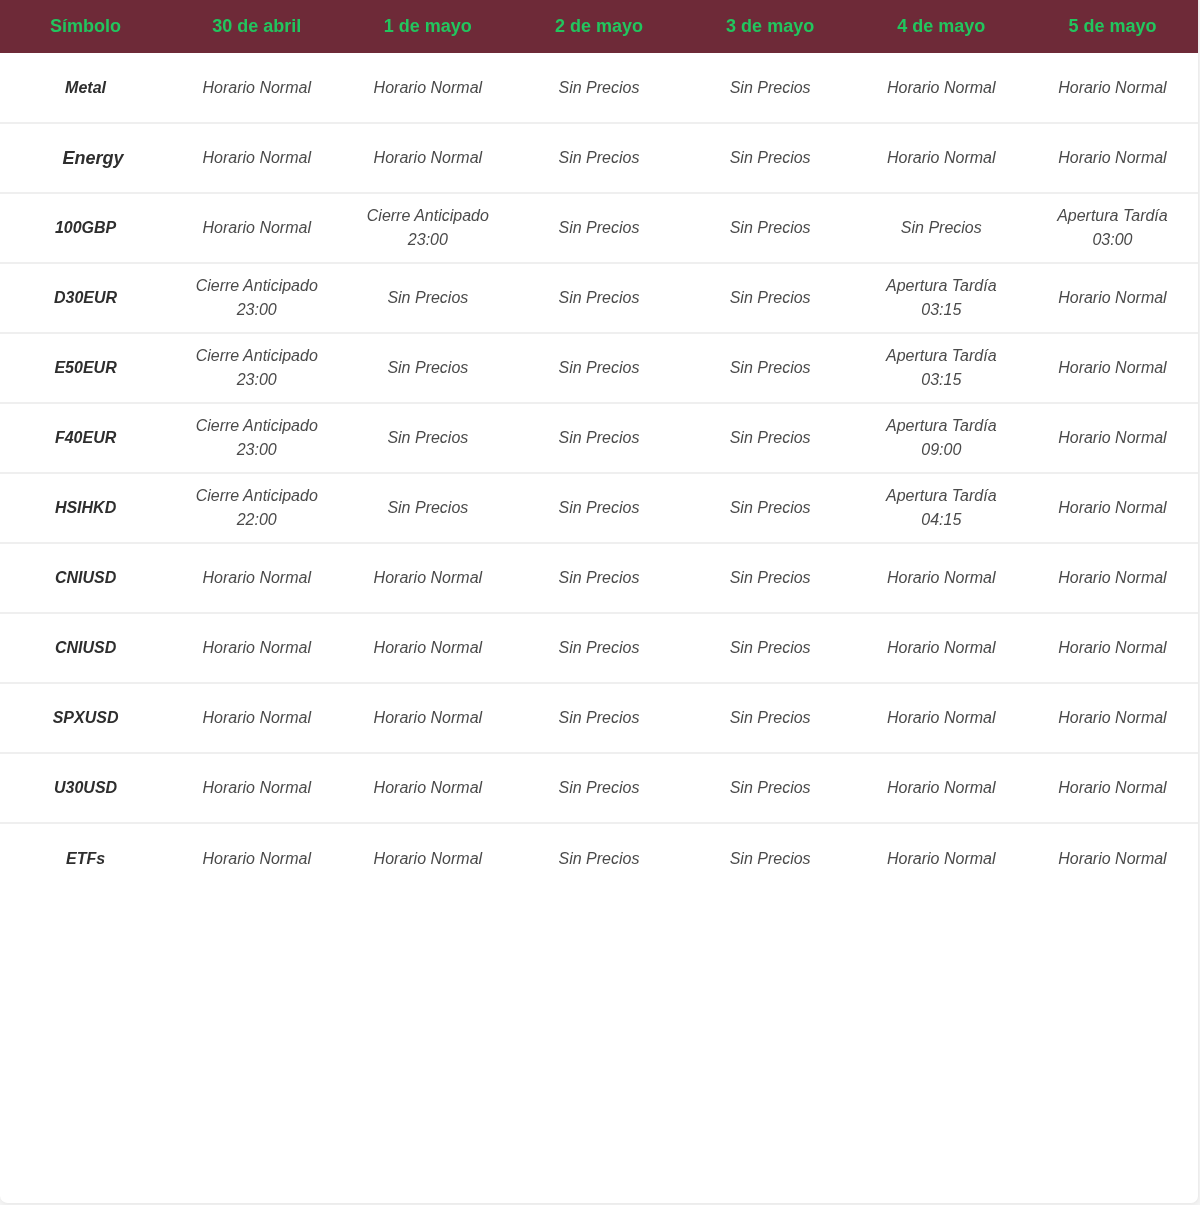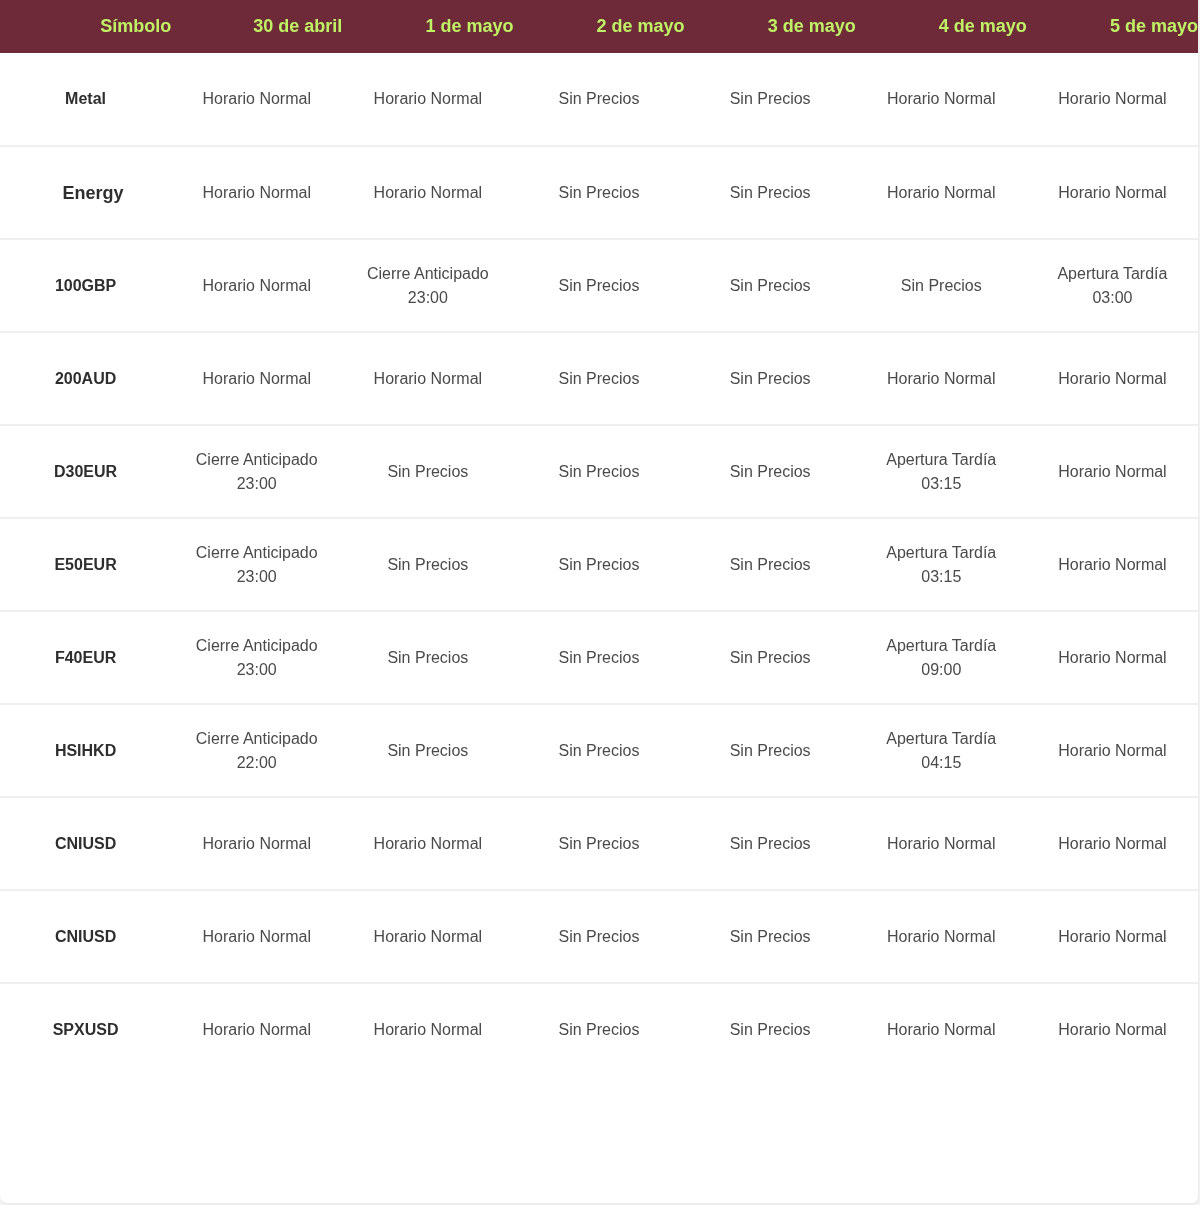--- a/index.html
+++ b/index.html
@@ -28,30 +28,31 @@
       width: 1198px;
       border-collapse: collapse;
       table-layout: fixed;
       font-family: "Liberation Sans", "DejaVu Sans", sans-serif;
     }
     thead tr {
       background: #6e2a38;
       height: 53px;
     }
     th {
-      color: #bef264;
+      color: #22c55e;
       font-size: 18px;
       font-weight: bold;
-      text-align: right;
+      text-align: center;
       padding: 0;
       vertical-align: middle;
     }
     tbody tr {
-      height: 93px;
+      height: 70px;
       border-bottom: 2px solid #efefef;
+      font-style: italic;
     }
     tbody tr:last-child {
       border-bottom: none;
     }
     td {
       text-align: center;
       vertical-align: middle;
       font-size: 16px;
       color: #4a4a4a;
       line-height: 24px;
@@ -144,41 +145,20 @@
           </td>
           <td>
             <span class="line">Sin Precios</span>
           </td>
           <td>
             <span class="line">Apertura Tardía</span>
             <span class="line">03:00</span>
           </td>
         </tr>
         <tr>
-          <td class="symbol">200AUD</td>
-          <td>
-            <span class="line">Horario Normal</span>
-          </td>
-          <td>
-            <span class="line">Horario Normal</span>
-          </td>
-          <td>
-            <span class="line">Sin Precios</span>
-          </td>
-          <td>
-            <span class="line">Sin Precios</span>
-          </td>
-          <td>
-            <span class="line">Horario Normal</span>
-          </td>
-          <td>
-            <span class="line">Horario Normal</span>
-          </td>
-        </tr>
-        <tr>
           <td class="symbol">D30EUR</td>
           <td>
             <span class="line">Cierre Anticipado</span>
             <span class="line">23:00</span>
           </td>
           <td>
             <span class="line">Sin Precios</span>
           </td>
           <td>
             <span class="line">Sin Precios</span>
@@ -300,20 +280,62 @@
           </td>
           <td>
             <span class="line">Horario Normal</span>
           </td>
           <td>
             <span class="line">Horario Normal</span>
           </td>
         </tr>
         <tr>
           <td class="symbol">SPXUSD</td>
+          <td>
+            <span class="line">Horario Normal</span>
+          </td>
+          <td>
+            <span class="line">Horario Normal</span>
+          </td>
+          <td>
+            <span class="line">Sin Precios</span>
+          </td>
+          <td>
+            <span class="line">Sin Precios</span>
+          </td>
+          <td>
+            <span class="line">Horario Normal</span>
+          </td>
+          <td>
+            <span class="line">Horario Normal</span>
+          </td>
+        </tr>
+        <tr>
+          <td class="symbol">U30USD</td>
+          <td>
+            <span class="line">Horario Normal</span>
+          </td>
+          <td>
+            <span class="line">Horario Normal</span>
+          </td>
+          <td>
+            <span class="line">Sin Precios</span>
+          </td>
+          <td>
+            <span class="line">Sin Precios</span>
+          </td>
+          <td>
+            <span class="line">Horario Normal</span>
+          </td>
+          <td>
+            <span class="line">Horario Normal</span>
+          </td>
+        </tr>
+        <tr>
+          <td class="symbol">ETFs</td>
           <td>
             <span class="line">Horario Normal</span>
           </td>
           <td>
             <span class="line">Horario Normal</span>
           </td>
           <td>
             <span class="line">Sin Precios</span>
           </td>
           <td>

